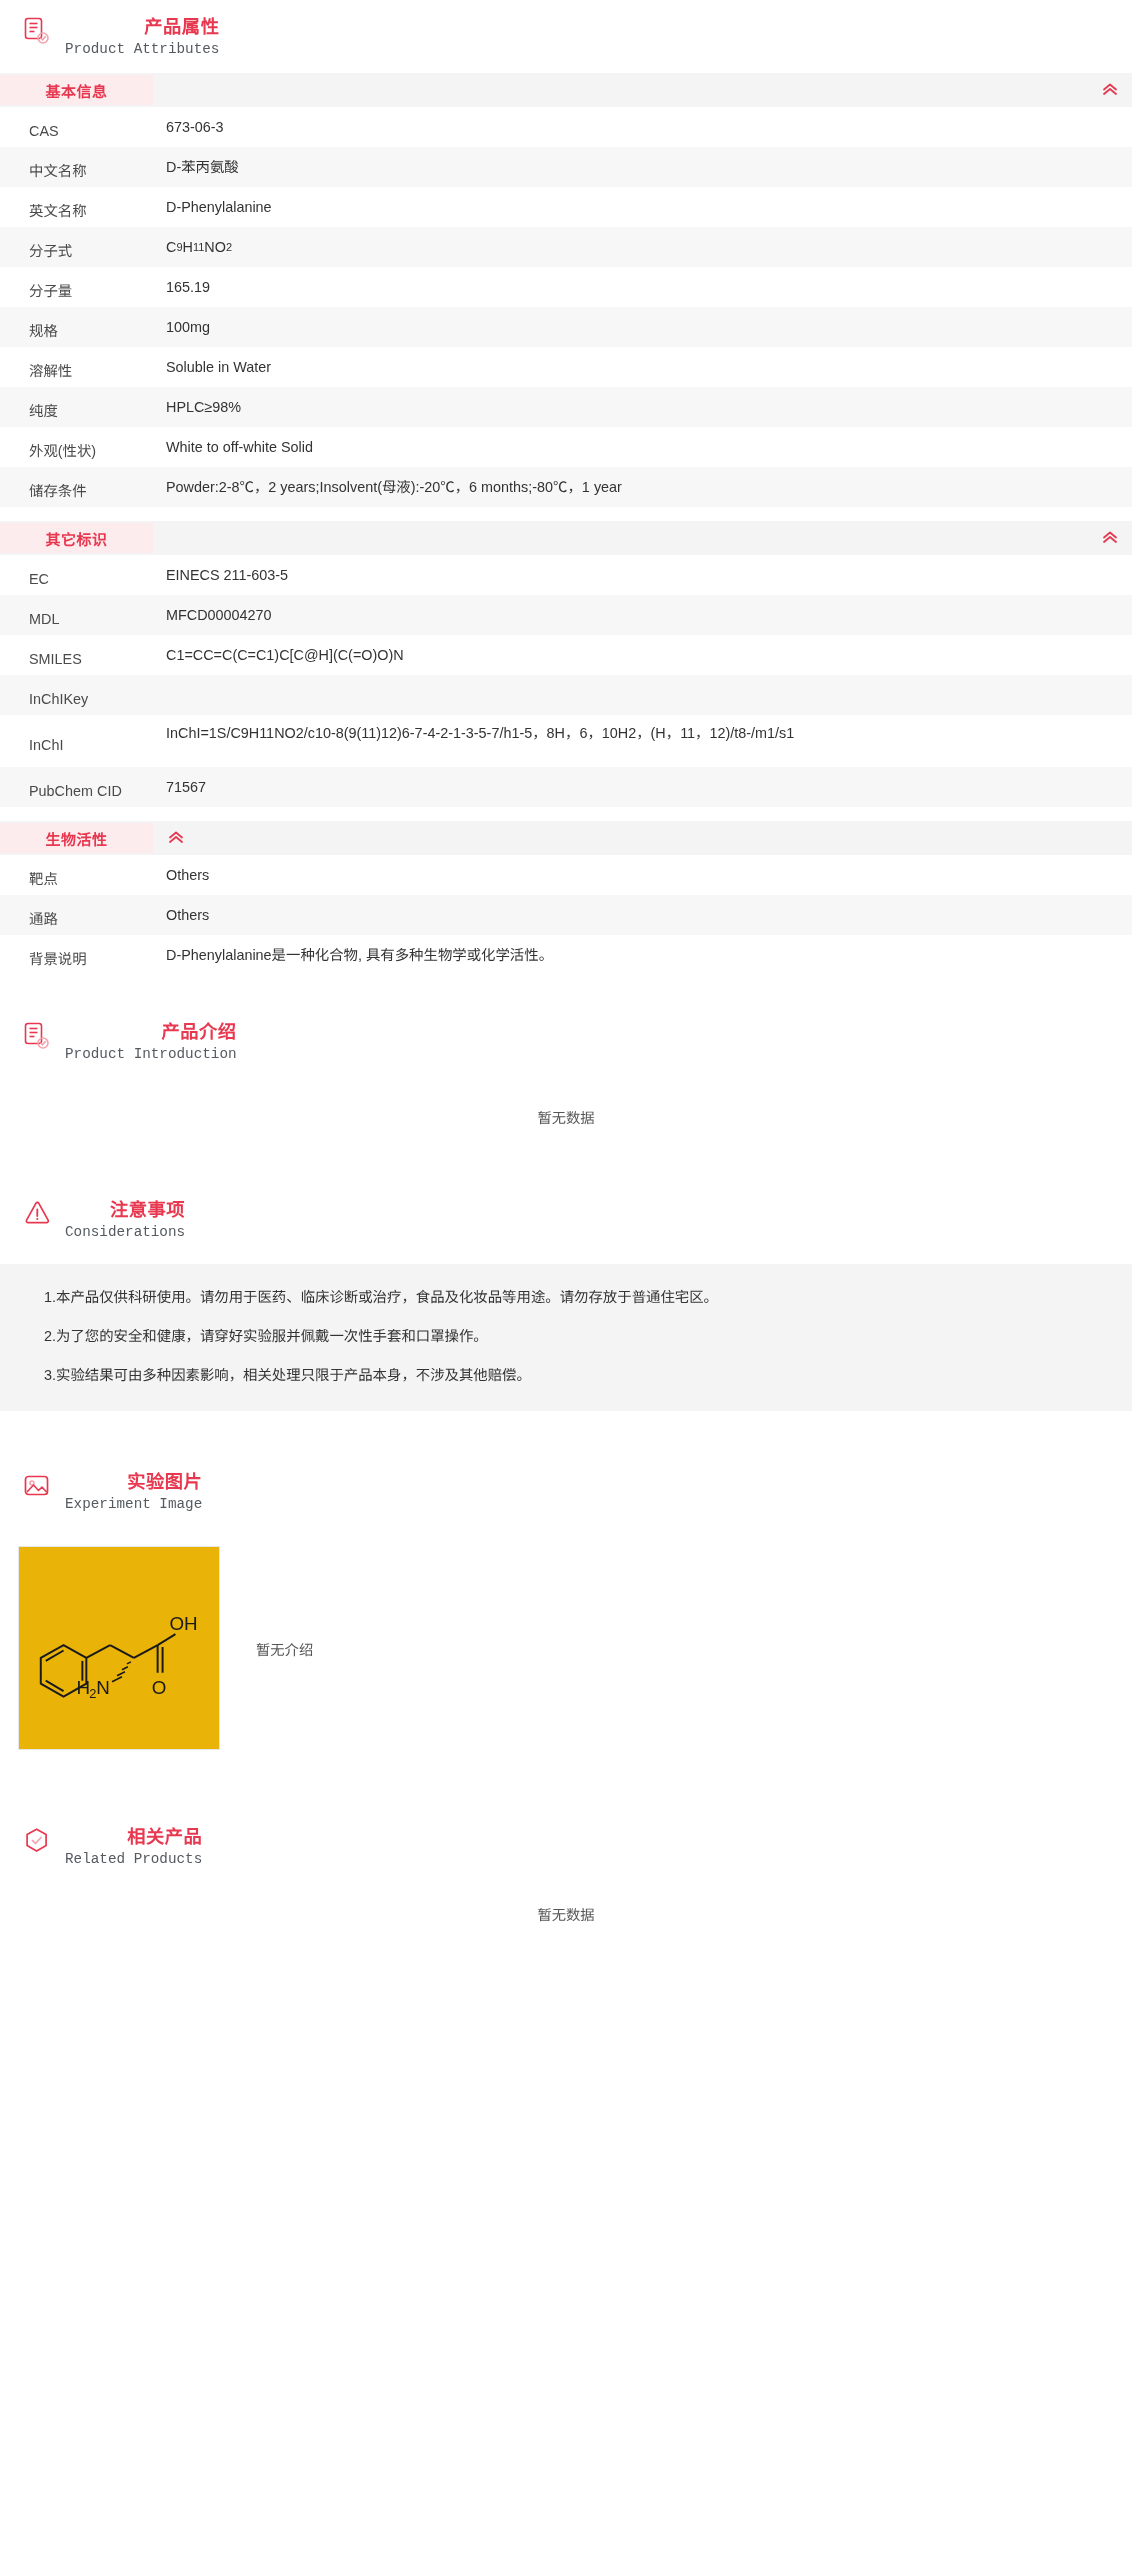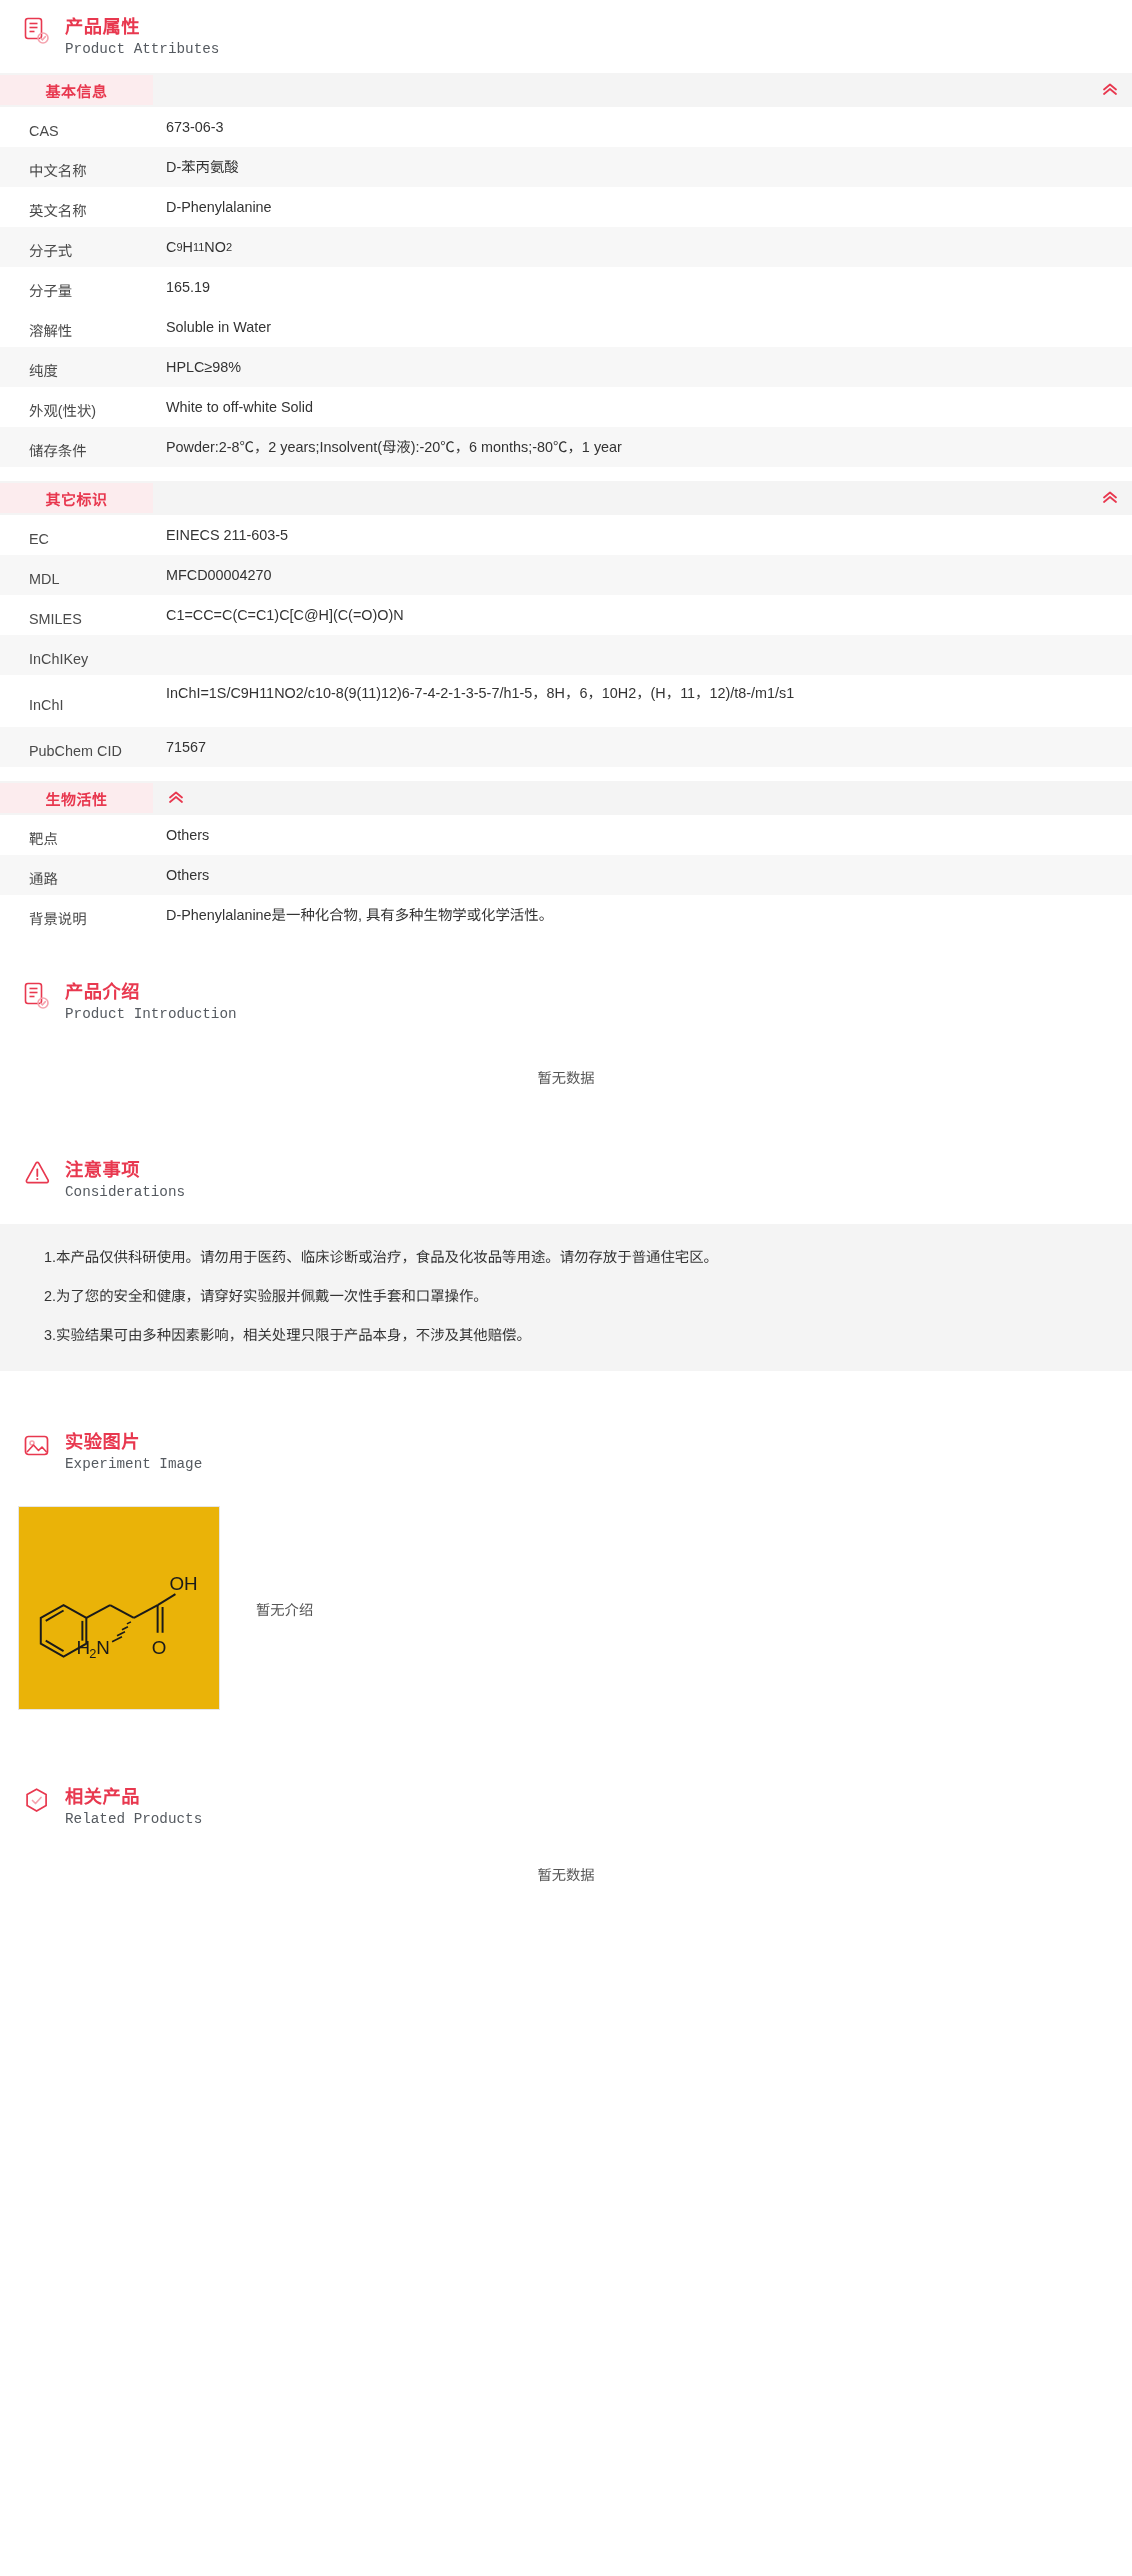--- a/index.html
+++ b/index.html
@@ -18,21 +18,21 @@
     display: flex;
     align-items: flex-start;
     padding: 16px 0 14px 22px;
   }
   .sec-head .ic {
     width: 30px; height: 30px;
     margin-right: 13px;
     flex: 0 0 30px;
     position: relative;
   }
-  .sec-head .titles { display: flex; flex-direction: column; }
+  .sec-head .titles { display: flex; flex-direction: column; align-items: flex-end; }
   .sec-head .zh {
     font-size: 18.3px;
     font-weight: bold;
     color: #e8384f;
     line-height: 21px;
     letter-spacing: 0.5px;
   }
   .sec-head .en {
     font-size: 14.3px;
     color: #555a60;
@@ -208,20 +208,24 @@
       <div class="v">D-Phenylalanine</div>
     </div>
     <div class="row alt">
       <div class="k">分子式</div>
       <div class="v">C<sub>9</sub>H<sub>11</sub>NO<sub>2</sub></div>
     </div>
     <div class="row">
       <div class="k">分子量</div>
       <div class="v">165.19</div>
     </div>
+    <div class="row alt">
+      <div class="k">规格</div>
+      <div class="v">100mg</div>
+    </div>
     <div class="row">
       <div class="k">溶解性</div>
       <div class="v">Soluble in Water</div>
     </div>
     <div class="row alt">
       <div class="k">纯度</div>
       <div class="v">HPLC≥98%</div>
     </div>
     <div class="row">
       <div class="k">外观(性状)</div>

